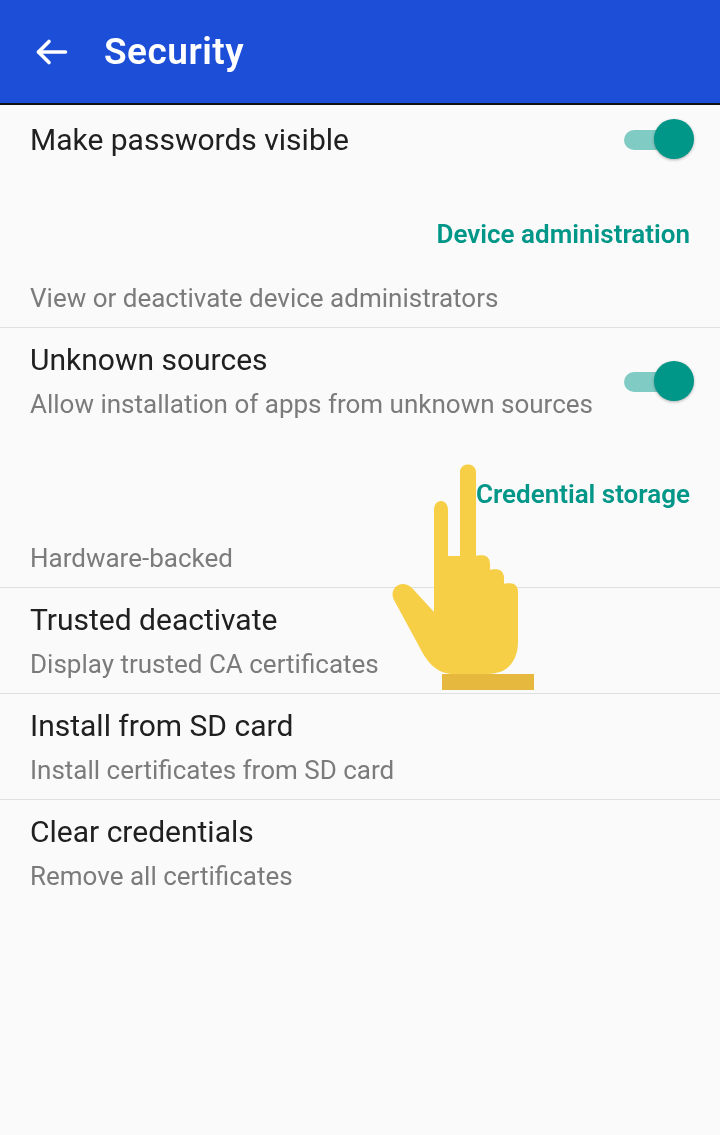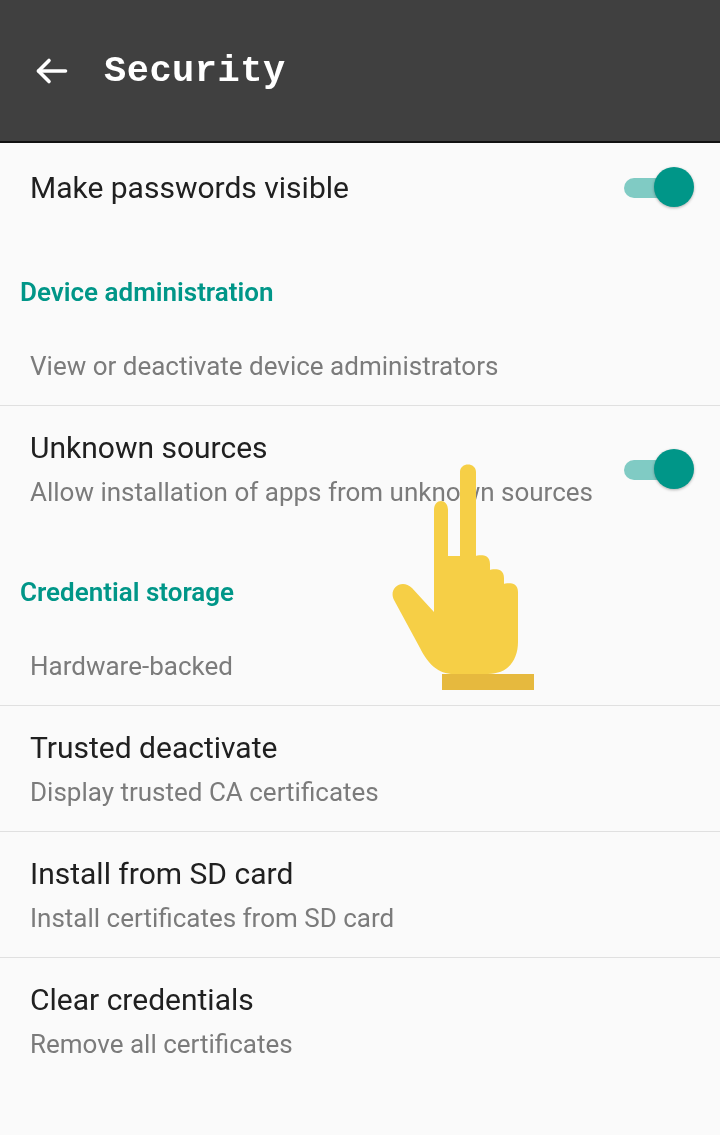--- a/index.html
+++ b/index.html
@@ -7,46 +7,45 @@
       font-family: Roboto, -apple-system, "Helvetica Neue", Arial, sans-serif;
       background: #fafafa;
       width: 720px;
       height: 1135px;
       overflow: hidden;
       color: #212121;
     }
 
     
     .appbar {
-      height: 143px;
-      background: #404040;
+      height: 105px;
+      background: #1d4ed8;
       display: flex;
       align-items: center;
       padding: 0 16px;
       border-bottom: 2px solid #111;
-      font-family: Liberation Mono, monospace;
     }
     .appbar .back-btn {
       width: 48px; height: 48px;
       display: flex; align-items: center; justify-content: center;
       margin-right: 28px;
       margin-left: 12px;
       cursor: pointer;
     }
     .appbar .back-btn svg { width: 36px; height: 36px; }
     .appbar h1 {
       color: #fff;
       font-weight: 600;
       font-size: 37px;
       letter-spacing: .5px;
     }
 
     
     .item {
-      padding: 24px 30px;
+      padding: 14px 30px;
       display: flex;
       align-items: center;
       justify-content: space-between;
       position: relative;
       background: #fafafa;
     }
     .item .labels { flex: 1 1 auto; padding-right: 24px; }
     .item .primary {
       font-size: 30px;
       color: #202020;
@@ -59,20 +58,21 @@
     .divider {
       height: 1px;
       background: #e0e0e0;
       margin: 0;
     }
     .section-header {
       padding: 46px 30px 8px 20px;
       font-size: 26px;
       font-weight: 600;
       color: #009688;
+      text-align: right;
     }
 
     
     .switch {
       position: relative;
       width: 66px;
       height: 40px;
       cursor: pointer;
       flex: 0 0 auto;
     }

